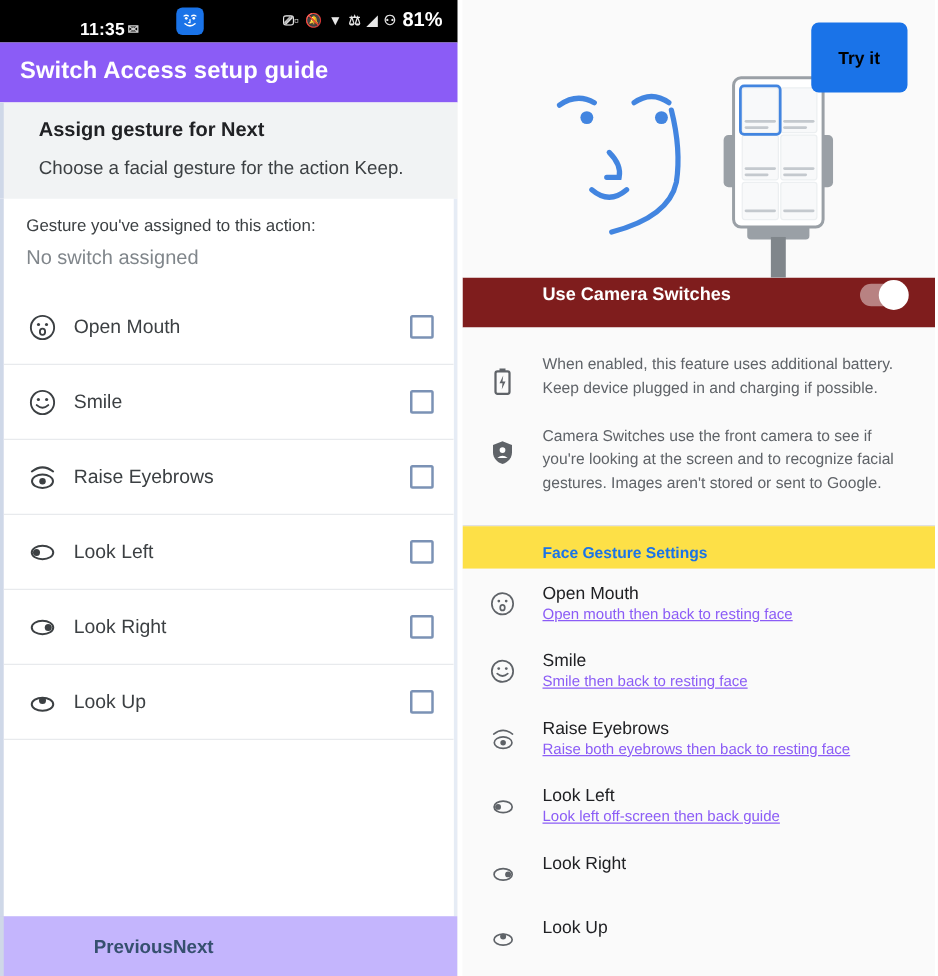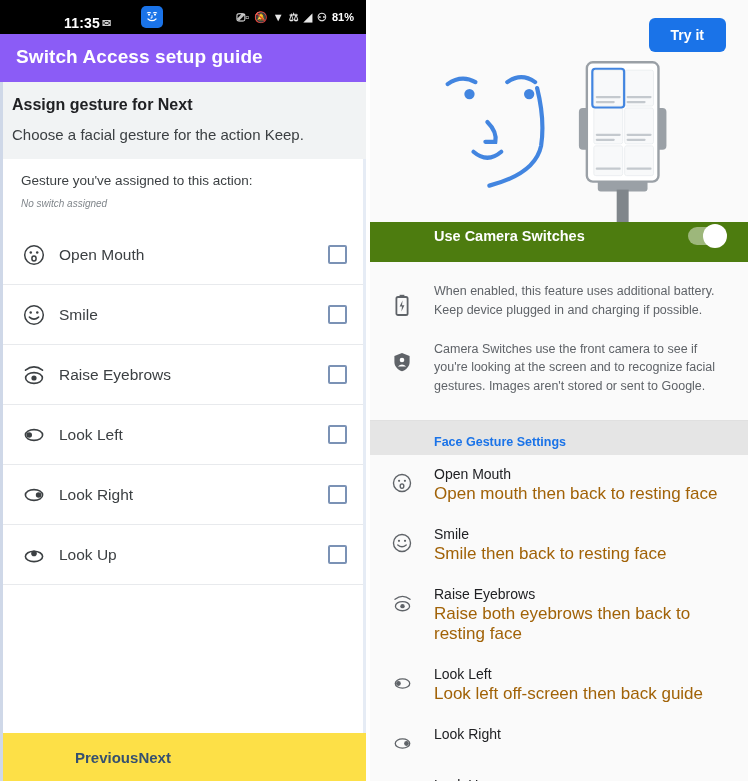--- a/index.html
+++ b/index.html
@@ -26,115 +26,115 @@
   }
   .sb-left { display:flex; align-items:center; gap:2px; margin-left: 52px; margin-top: 12px; }
   .sb-time { font-size: 14px; font-weight: bold; letter-spacing: .2px;}
   .sb-mail { font-size: 11px; color:#cfcfcf; }
   .sb-faceicon {
     width: 22px; height: 22px; background: #1a73e8; border-radius: 5px;
     margin-left: 30px; display:flex; align-items:center; justify-content:center;
   }
   .sb-right { margin-left: auto; display:flex; align-items:center; gap:5px; }
   .sb-right .gi { font-size: 11px; color: #e8e8e8; line-height:1; }
-  .sb-batt { font-size: 11px; font-weight: bold; }
+  .sb-batt { font-size: 16px; font-weight: bold; }
 
   .appbar {
     background: #8b5cf6; color:#ffffff;
     padding: 12px 16px 14px 16px; flex-shrink: 0;
   }
   .appbar-title { font-size: 19px; font-weight: bold; letter-spacing: .1px; }
 
   .lp-body { flex:1; background:#f1f3f4; display:flex; flex-direction:column; overflow:hidden; }
 
   .headerblock {
-    background: #f1f3f4; padding: 14px 16px 16px 9px;
+    background: #f1f3f4; padding: 14px 16px 16px 28px;
     border-left: 3px solid #cfd8e8;
   }
   .hb-title { font-size: 16px; font-weight: bold; color: #202124; margin-bottom: 12px;}
   .hb-sub   { font-size: 15px; color: #3c4043; }
 
   .assigned-card {
     background:#ffffff; padding: 14px 18px 16px 18px;
     border-left: 3px solid #cfd8e8; border-right:3px solid #e6ecf5;
   }
   .ac-label { font-size: 13.5px; color:#3c4043; margin-bottom: 10px; }
-  .ac-value { font-size: 10px; color:#80868b; font-style: italic; }
+  .ac-value { font-size: 16px; color:#80868b; }
 
   .gesture-list {
     background:#ffffff; flex:1;
     border-left: 3px solid #cfd8e8; border-right:3px solid #e6ecf5;
     overflow:hidden;
   }
   .g-row {
     display:flex; align-items:center; height:60px;
     padding: 0 16px 0 14px; border-bottom:1px solid #e8eaed;
     background:#fff;
   }
   .g-icon { width: 34px; flex-shrink:0; display:flex; align-items:center; justify-content:center; }
   .g-label { font-size: 15.5px; color:#3c4043; margin-left: 8px; flex:1; }
   .g-check {
     width:19px; height:19px; border:2px solid #7b92b5; border-radius:2px;
     background:#ffffff; flex-shrink:0;
   }
   .list-tail { background:#fff; height: 100%; }
 
   .bottombar {
-    height: 48px; background:#fde047; display:flex; align-items:center;
+    height: 48px; background:#c4b5fd; display:flex; align-items:center;
     flex-shrink:0; border-left:3px solid #cfd8e8;
   }
   .bb-btn { font-size: 15px; font-weight: bold; color:#36506f; }
   .bb-prev { margin-left: 72px; }
   .bb-next { }
 
   
   .right-phone {
     width: 380px; height:781px; background:#fafafa;
     display:flex; flex-direction:column; overflow:hidden;
     border-left: 2px solid #ffffff;
   }
   .hero {
     position:relative; height: 222px; background:#fafafa; flex-shrink:0;
   }
   .tryit {
     position:absolute; right: 22px; top: 18px;
-    background:#1a73e8; color:#ffffff; font-size:14px; font-weight:bold;
-    padding: 9px 22px; border-radius:6px; border:none;text-align:right;
+    background:#1a73e8; color:#000000; font-size:14px; font-weight:bold;
+    padding: 20px 22px; border-radius:6px; border:none;text-align:right;
   }
   .hero-art { position:absolute; left:0; top:0; width:100%; height:100%; }
 
   .cam-bar {
-    background:#4d7c0f; height: 40px; display:flex; align-items:center;
+    background:#7f1d1d; height: 40px; display:flex; align-items:center;
     padding: 0 22px 12px 64px; flex-shrink:0;
   }
   .cam-bar-label { color:#ffffff; font-size:14.5px; font-weight:bold; flex:1; }
   .toggle {
     width:38px; height:18px; border-radius:10px; background:rgba(255,255,255,.45);
     position:relative; flex-shrink:0;
   }
   .toggle .knob {
     position:absolute; right:-1px; top:-3px; width:24px; height:24px;
     border-radius:50%; background:#ffffff;
   }
 
   .info-block { background:#fafafa; padding: 14px 0 10px 0; flex-shrink:0; }
   .info-row { display:flex; padding: 6px 20px 14px 0; }
   .info-ico { width:64px; flex-shrink:0; display:flex; justify-content:center; padding-top:12px; }
   .info-text { font-size:12.5px; color:#5f6368; line-height:1.5; }
   .divider { height:1px; background:#e0e0e0; margin:0; }
 
   .settings-head {
     color:#1a73e8; font-size:12.5px; font-weight:bold;
-    padding: 14px 0 6px 64px; background:#e5e5e5; flex-shrink:0;
+    padding: 14px 0 6px 64px; background:#fde047; flex-shrink:0;
   }
   .s-list { background:#fafafa; flex:1; overflow:hidden; }
   .s-row { display:flex; padding: 11px 16px 11px 0; align-items:flex-start; }
   .s-ico { width:64px; flex-shrink:0; display:flex; justify-content:center; padding-top:6px; }
   .s-title { font-size:14px; color:#202124; font-weight:normal; margin-bottom:2px; }
-  .s-desc  { font-size:17px; color:#a16207; }
+  .s-desc  { font-size:12px; color:#8b5cf6;text-decoration:underline; }
 
   svg { display:block; }
 </style>
 </head>
 <body>
 
 <div class="screens">
 
   <div class="left-phone">
 

